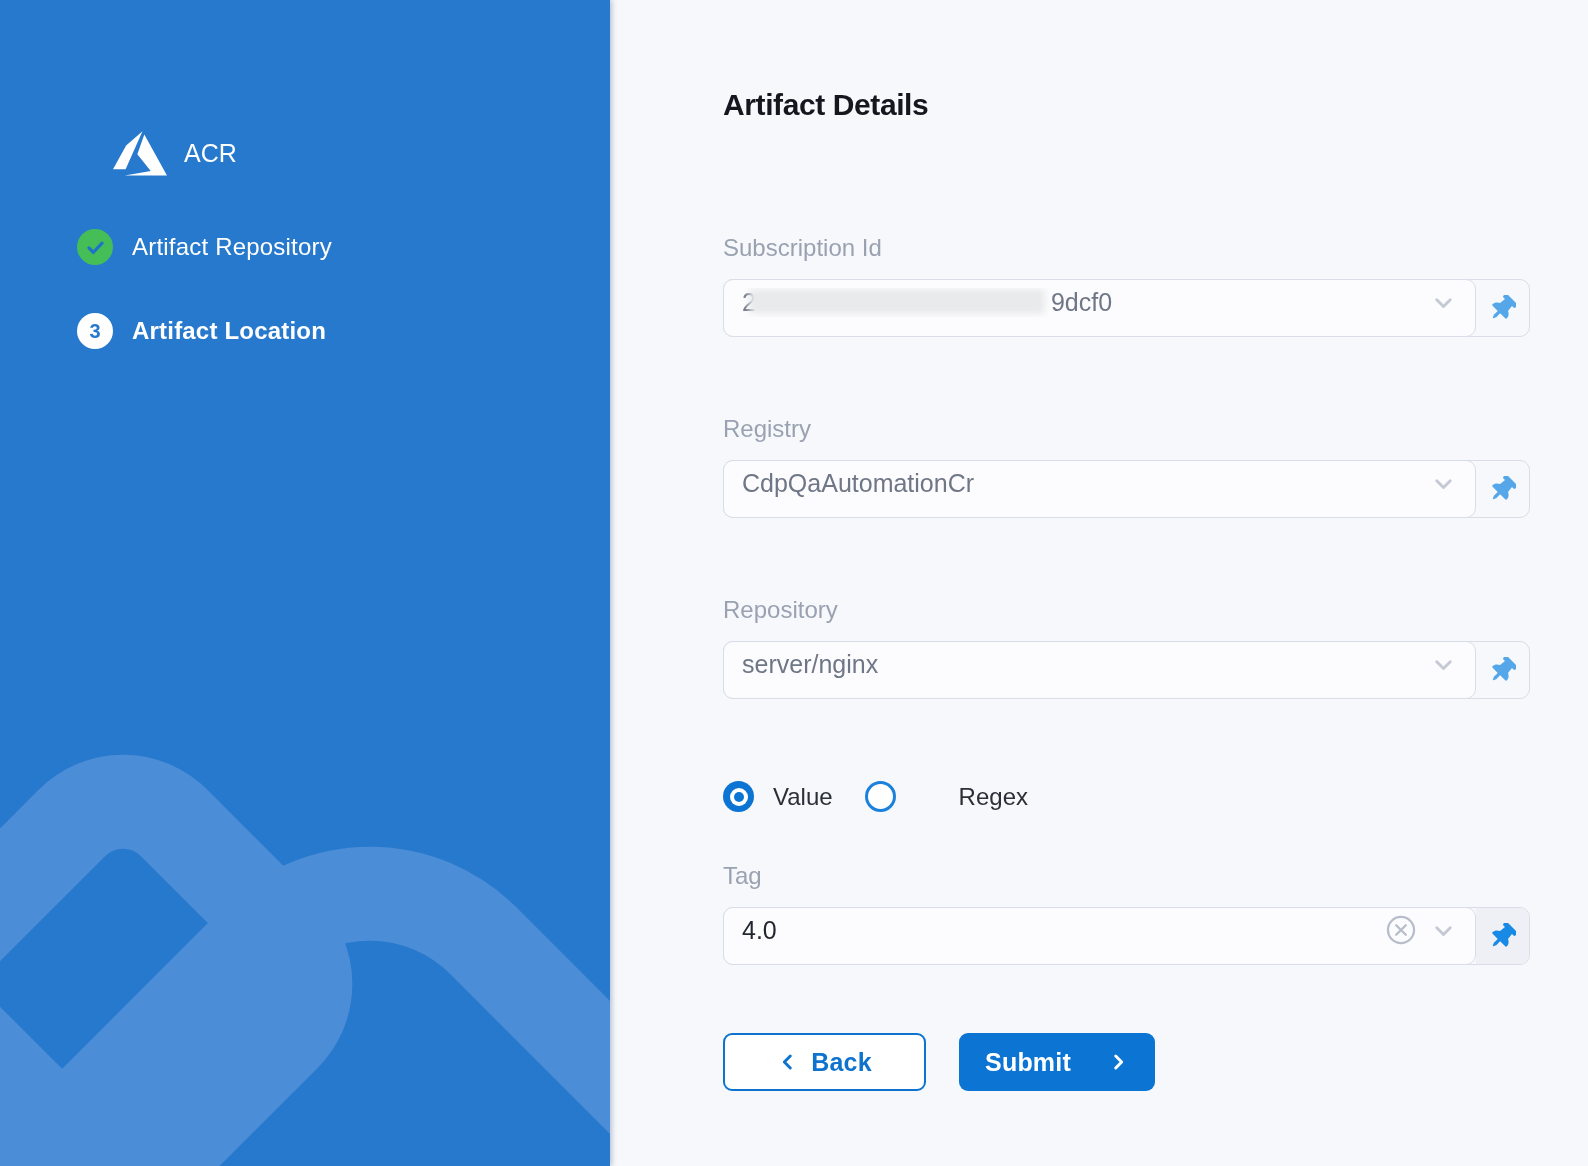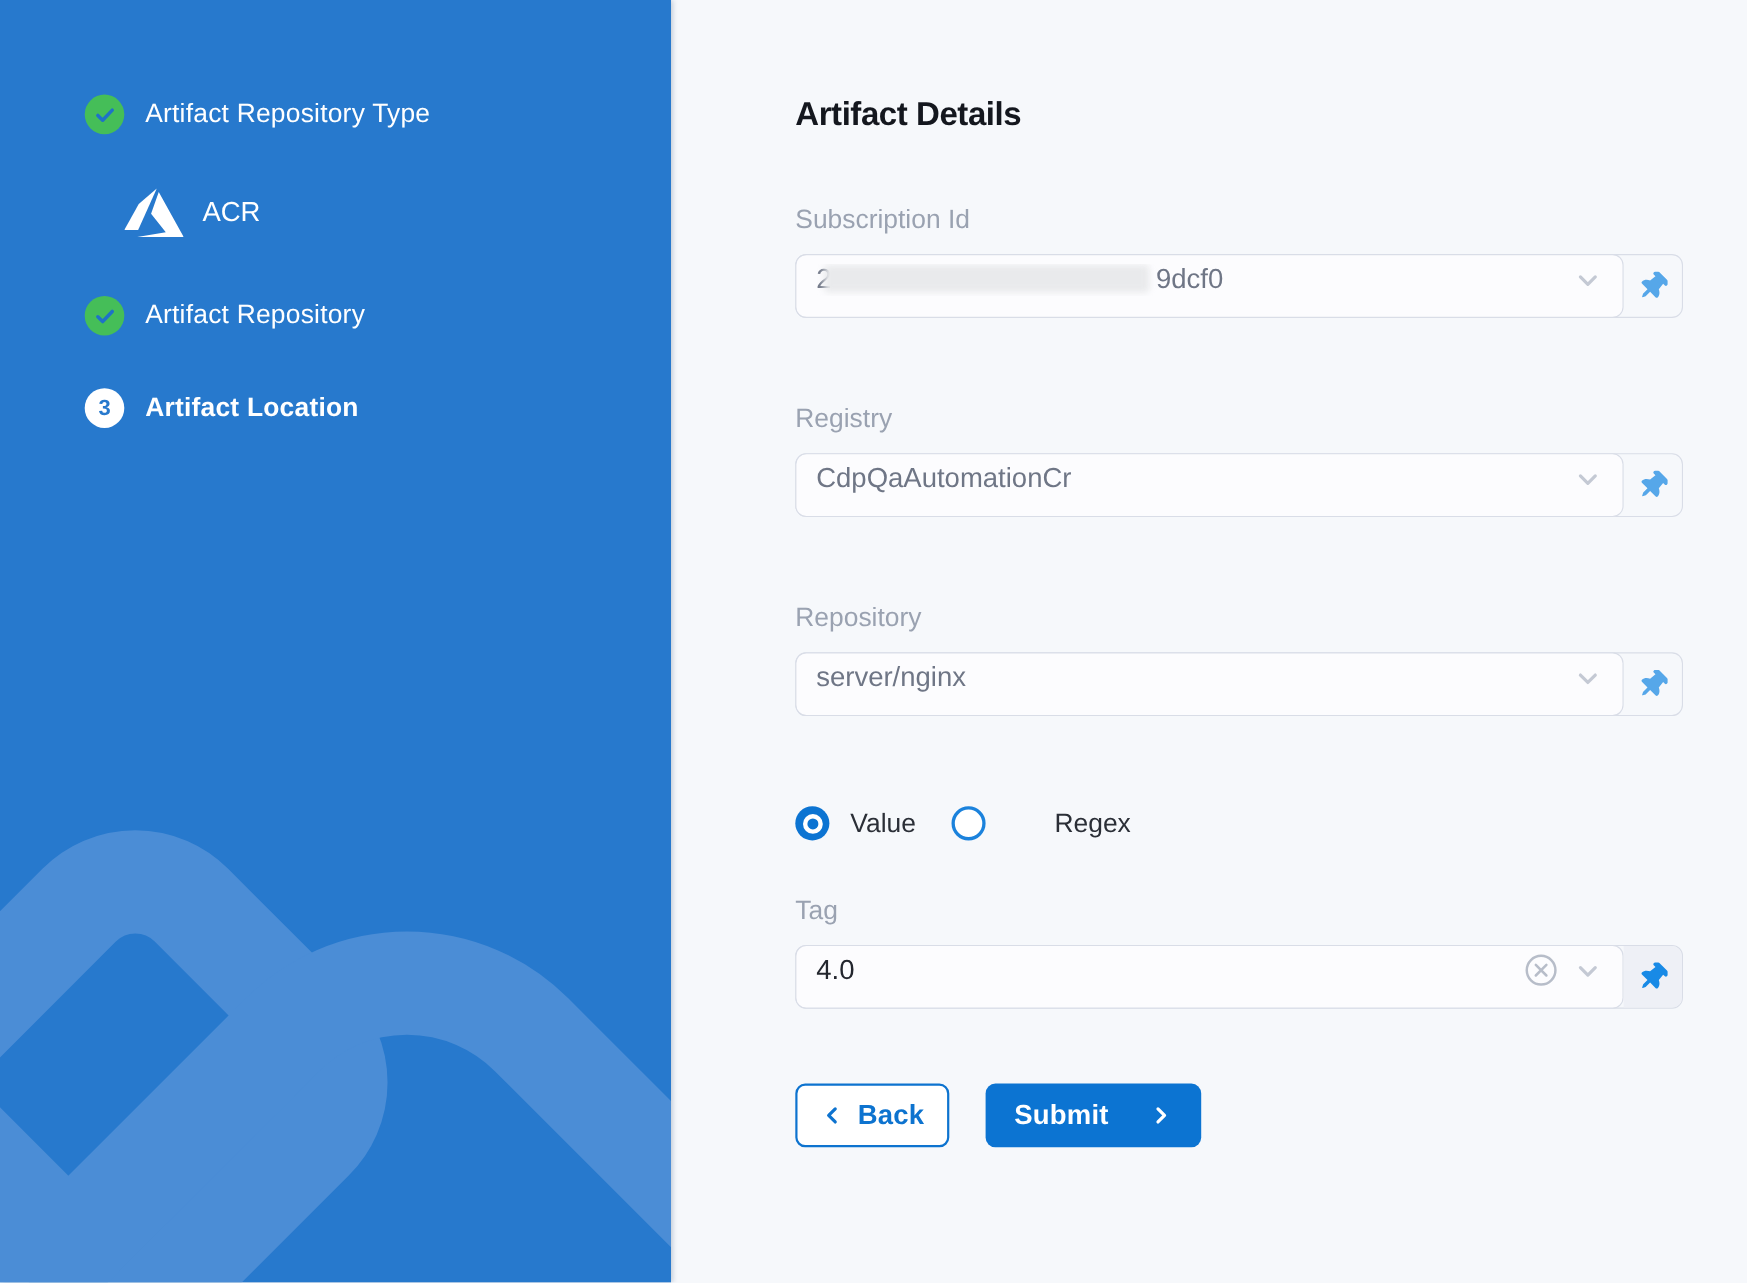--- a/index.html
+++ b/index.html
@@ -66,21 +66,21 @@
     background: #F6F8FB;
   }
   .page-title {
     font-size: 30px;
     font-weight: 800;
     color: #14171E;
     letter-spacing: -0.4px;
   }
   .form { width: 807px; }
   .form-group { margin-top: 78px; }
-  .form-group.first { margin-top: 64px; }
+  .form-group.first { margin-top: 112px; }
   .field-label { font-size: 24px; color: #9AA2B1; font-weight: 400; }
 
   .combo {
     margin-top: 17px;
     display: flex;
     align-items: stretch;
     height: 58px;
     border: 1px solid #D9DDE7;
     border-radius: 10px;
   }
@@ -166,21 +166,21 @@
     font-weight: 700;
     font-family: inherit;
     display: flex;
     align-items: center;
     justify-content: center;
     gap: 12px;
     cursor: pointer;
     letter-spacing: 0.2px;
   }
   .btn-back {
-    width: 140px;
+    width: 203px;
     background: #FFFFFF;
     border: 2px solid #0D73CF;
     color: #0D73CF;
   }
   .btn-submit {
     width: 196px;
     margin-left: 33px;
     background: #0C74D2;
     border: none;
     color: #FFFFFF;
@@ -194,28 +194,20 @@
 <div class="app">
 
   <aside class="sidebar">
     <svg class="watermark" width="610" height="1166" viewBox="0 0 610 1166">
       <g fill="none" stroke="#4B8DD6" stroke-width="94">
         <rect x="-27" y="834" width="300" height="300" rx="72" transform="rotate(45 123 984)"></rect>
         <rect x="50" y="960" width="640" height="640" rx="160" transform="rotate(45 370 1280)"></rect>
       </g>
     </svg>
 
-    <div class="step-row">
-      <span class="step-badge badge-done">
-        <svg viewBox="0 0 24 24" fill="none" stroke="#1E72C8" stroke-width="3.6" stroke-linecap="round" stroke-linejoin="round">
-          <path d="M4.5 12.5l5 5 10-10.5"></path>
-        </svg>
-      </span>
-      <span class="step-label">Artifact Repository Type</span>
-    </div>
 
     <div class="substep-row">
       <svg class="azure-logo" viewBox="0 0 161.67 133" fill="#FFFFFF">
         <path d="M88.33 0L39.35 42.35 0 113.36h37.71z"></path>
         <path d="M93.78 9.91L72.87 68.84l40.08 50.35-77.76 13.36h126.48z"></path>
       </svg>
       <span class="substep-label">ACR</span>
     </div>
 
     <div class="step-row">

